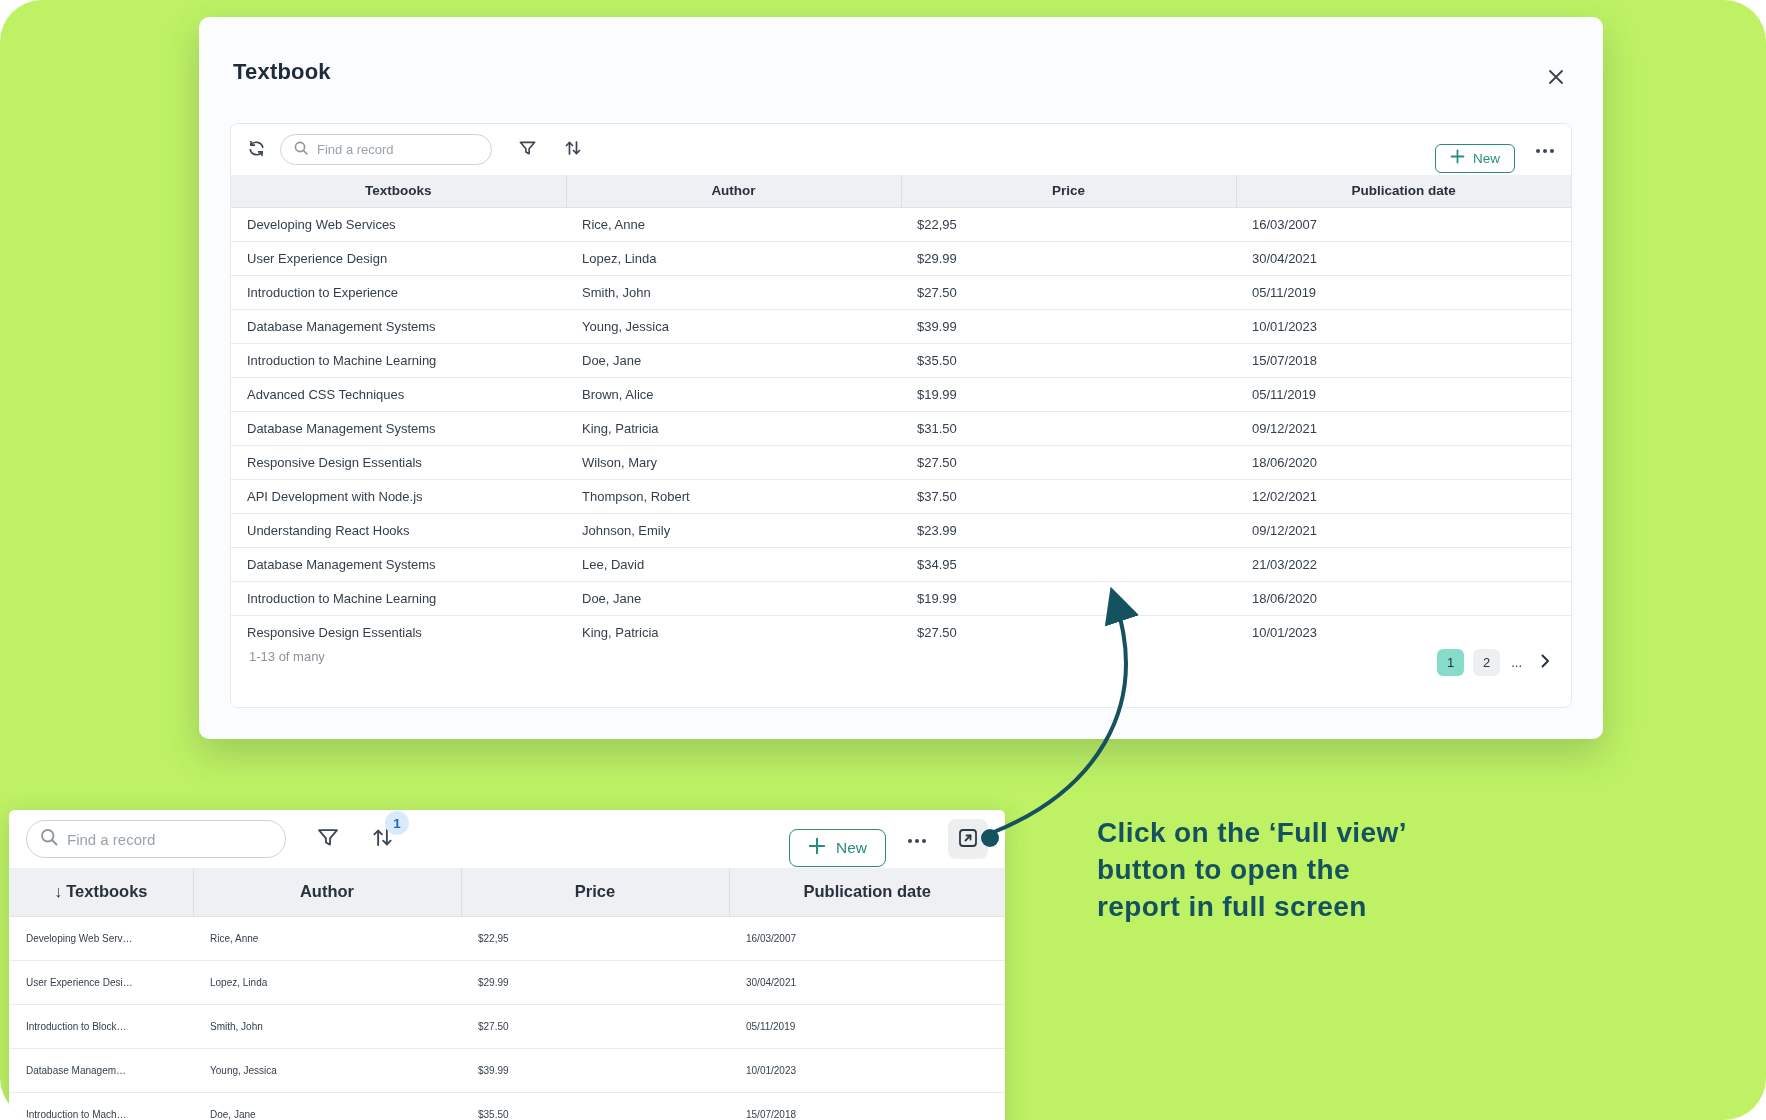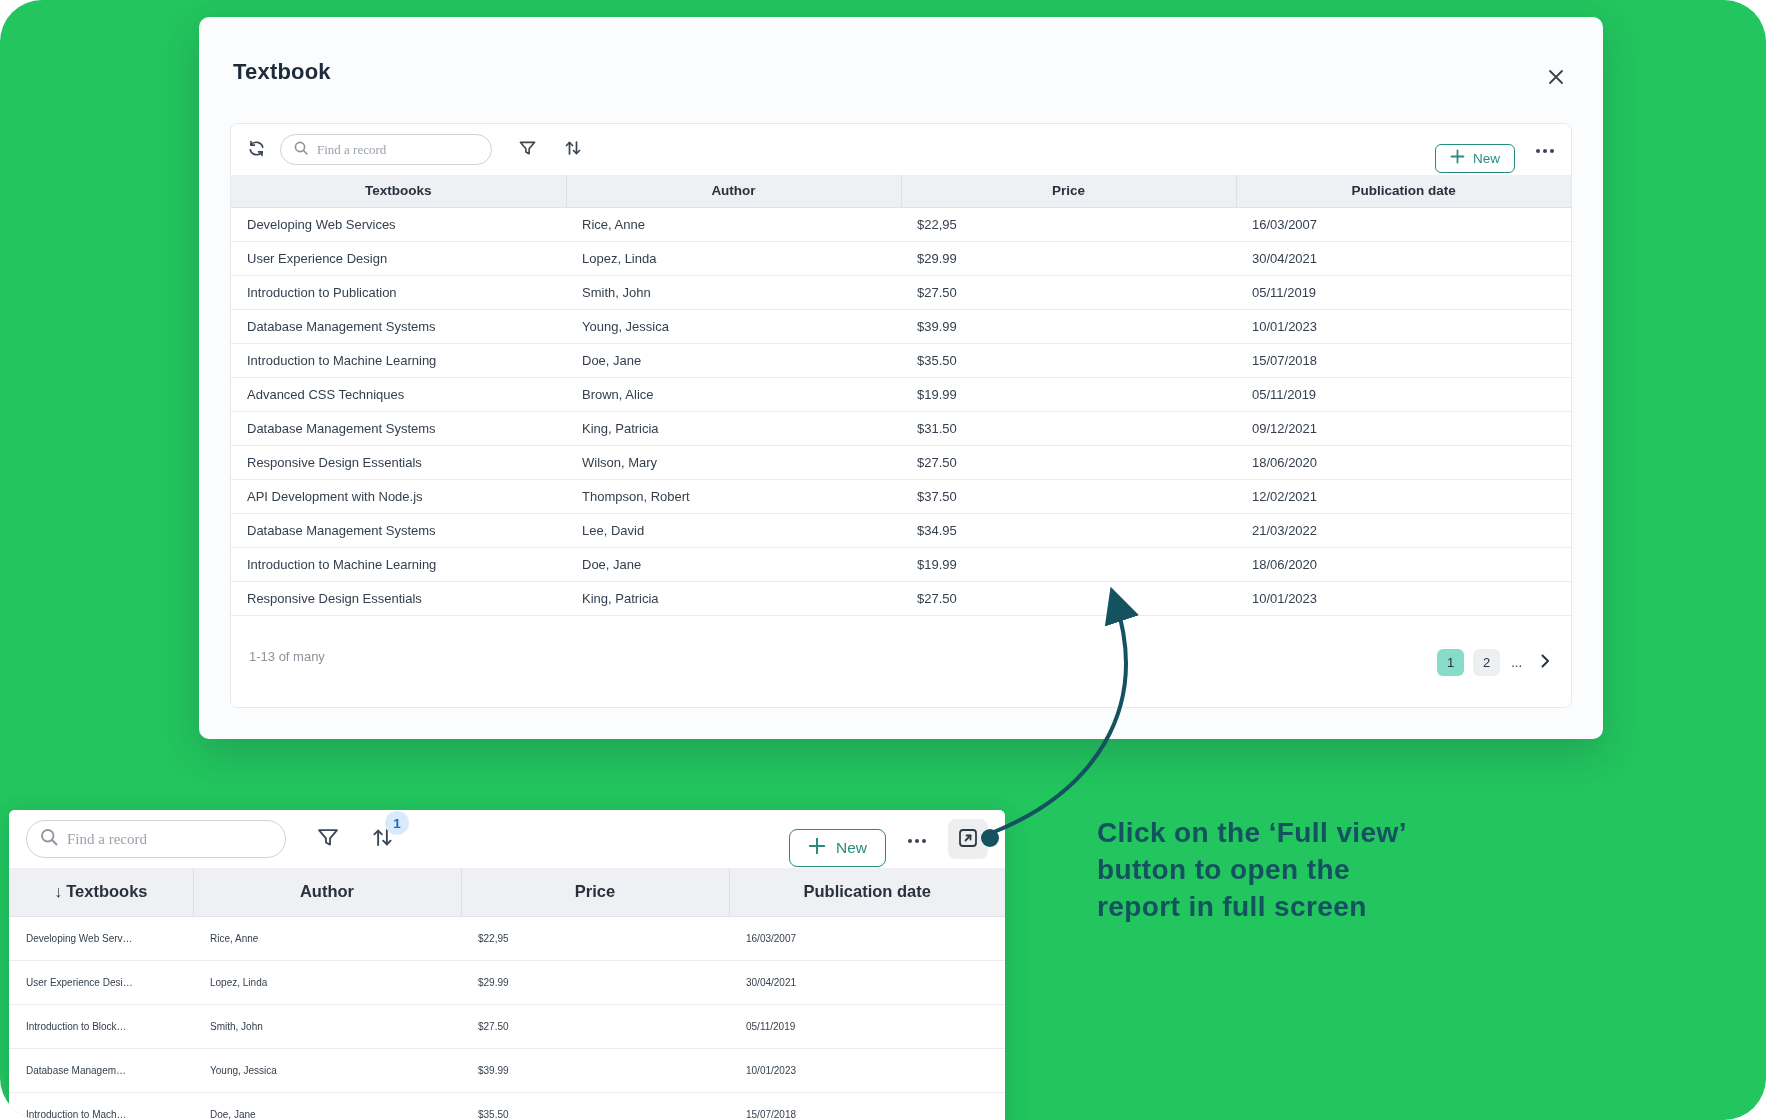--- a/index.html
+++ b/index.html
@@ -1,21 +1,21 @@
 <!DOCTYPE html>
 <html><head>
 <meta charset="utf-8">
 <style>
   * { margin:0; padding:0; box-sizing:border-box; }
   html,body { width:1766px; height:1120px; }
   body { font-family:"Liberation Sans", sans-serif; }
 
   .stage {
     position:relative; width:1766px; height:1120px;
-    background:#22c55e; border-radius:42px; overflow:hidden;
+    background:#bef264; border-radius:42px; overflow:hidden;
   }
 
   
   .modal {
     position:absolute; left:199px; top:17px; width:1404px; height:722px;
     background:#fbfcfd; border-radius:10px;
     box-shadow:0 14px 38px rgba(30,50,60,.22);
   }
   .modal-title {
     position:absolute; left:34px; top:42px;
@@ -34,21 +34,21 @@
 
   .toolbar { display:flex; align-items:center; height:51px; padding:0 16px; background:#fff; }
   .icon-btn { background:none; border:none; cursor:pointer; color:#3a4654; display:flex; align-items:center; justify-content:center; padding:0; }
   .search-pill {
     display:flex; align-items:center; gap:8px;
     border:1.5px solid #ccd2d8; border-radius:16px; height:31px; width:212px;
     padding:0 12px; margin-left:14px; color:#8d969f; background:#fff;
   }
   .search-pill input {
     border:none; outline:none; width:100%; font-size:13px; color:#333f4d; background:transparent;
-    font-family:Liberation Serif, serif;
+    font-family:Liberation Sans, sans-serif;
   }
   .search-pill input::placeholder { color:#9aa2ab; }
   .tb-gap { margin-left:26px; }
   .spacer { flex:1; }
   .new-btn {
     display:flex; align-items:center; gap:8px; background:#fff; cursor:pointer;
     border:1.5px solid #2a8c7e; color:#2a8c7e; border-radius:6px;
     height:29px; padding:0 14px; font-size:13.5px; font-weight:500;
     font-family:"Liberation Sans", sans-serif;
     margin-top:17px;
@@ -212,21 +212,21 @@
               <td>$22,95</td>
               <td>16/03/2007</td>
             </tr>
             <tr>
               <td>User Experience Design</td>
               <td>Lopez, Linda</td>
               <td>$29.99</td>
               <td>30/04/2021</td>
             </tr>
             <tr>
-              <td>Introduction to Publication</td>
+              <td>Introduction to Experience</td>
               <td>Smith, John</td>
               <td>$27.50</td>
               <td>05/11/2019</td>
             </tr>
             <tr>
               <td>Database Management Systems</td>
               <td>Young, Jessica</td>
               <td>$39.99</td>
               <td>10/01/2023</td>
             </tr>
@@ -252,20 +252,26 @@
               <td>Responsive Design Essentials</td>
               <td>Wilson, Mary</td>
               <td>$27.50</td>
               <td>18/06/2020</td>
             </tr>
             <tr>
               <td>API Development with Node.js</td>
               <td>Thompson, Robert</td>
               <td>$37.50</td>
               <td>12/02/2021</td>
+            </tr>
+            <tr>
+              <td>Understanding React Hooks</td>
+              <td>Johnson, Emily</td>
+              <td>$23.99</td>
+              <td>09/12/2021</td>
             </tr>
             <tr>
               <td>Database Management Systems</td>
               <td>Lee, David</td>
               <td>$34.95</td>
               <td>21/03/2022</td>
             </tr>
             <tr>
               <td>Introduction to Machine Learning</td>
               <td>Doe, Jane</td>

